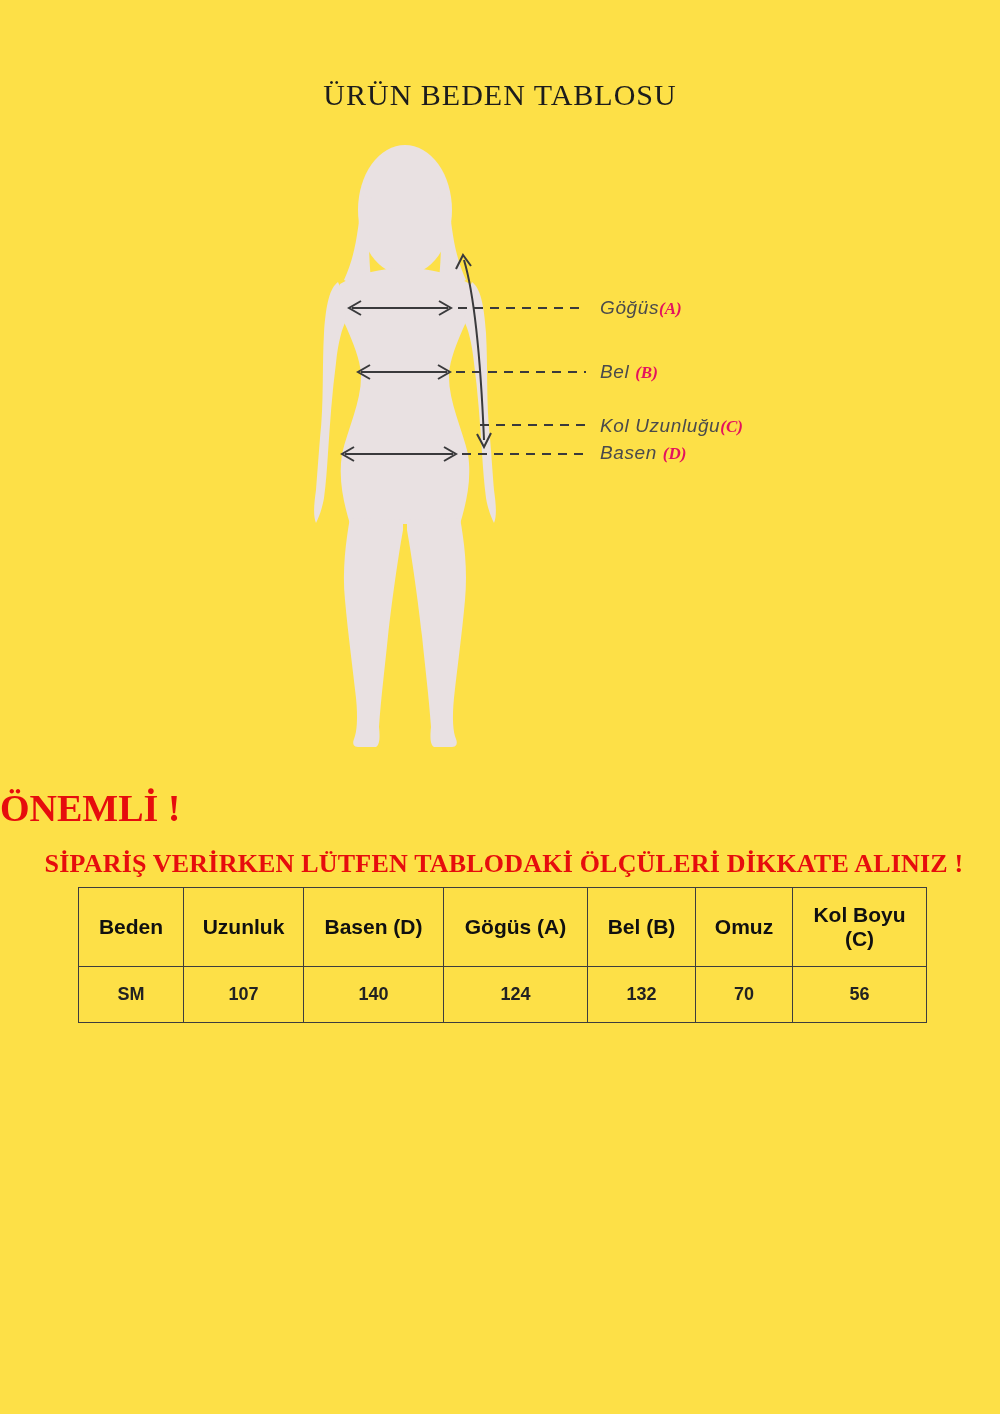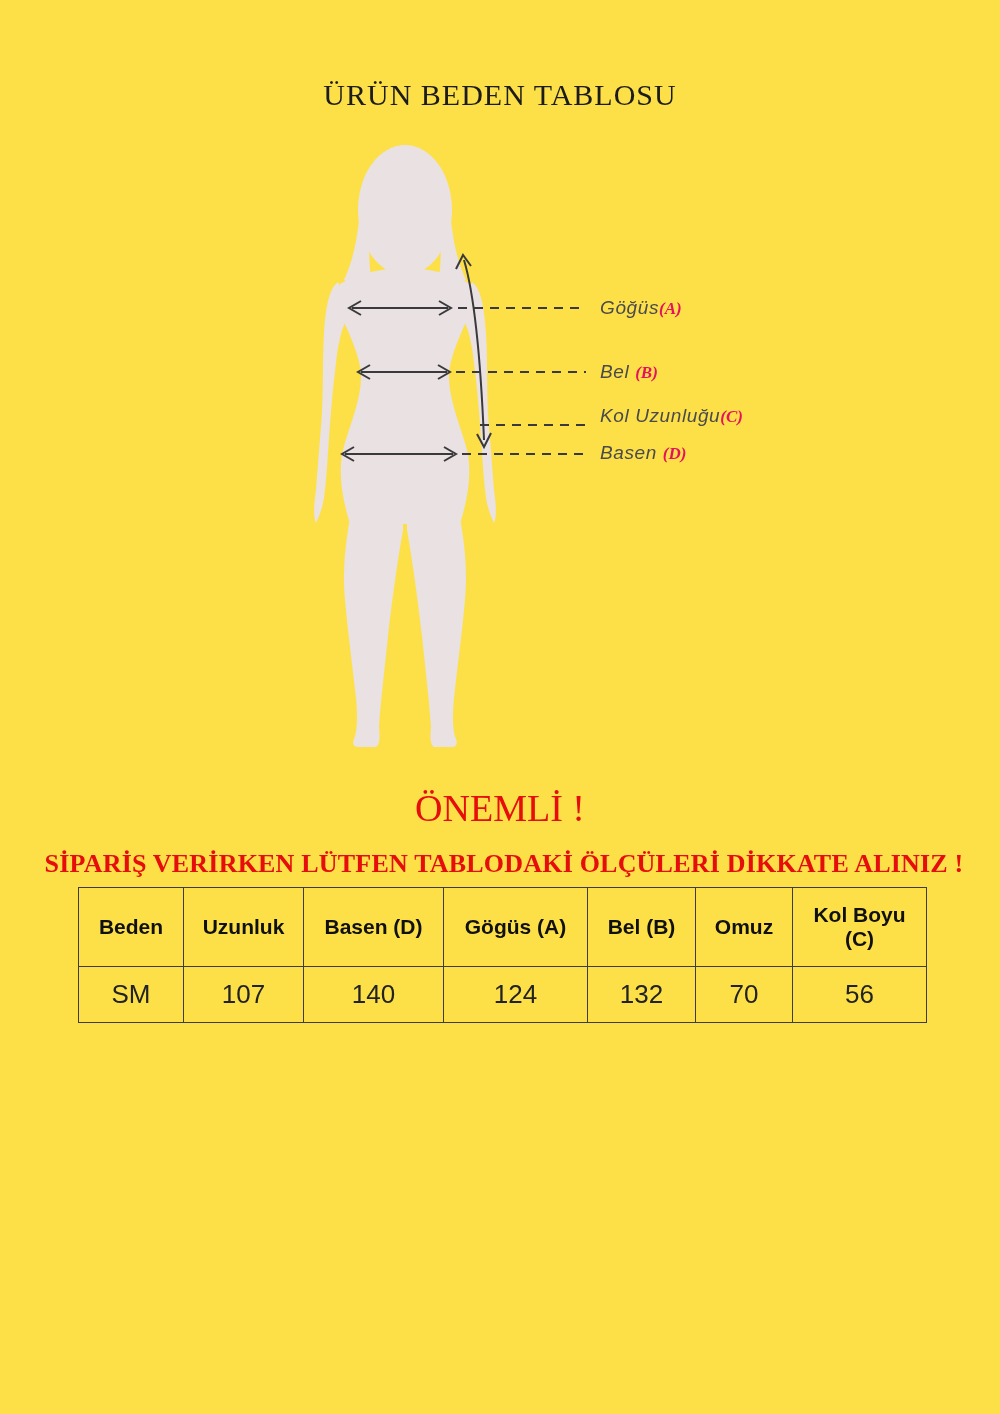--- a/index.html
+++ b/index.html
@@ -21,44 +21,44 @@
   .figure-svg{position:absolute;left:280px;top:138px;}
   .measure-label{
     position:absolute;left:600px;transform:translateY(-50%);
     font-size:19px;letter-spacing:.6px;color:#4a4a4c;white-space:nowrap;font-style:italic;
   }
   .measure-label .code{
     font-family:"Liberation Serif",serif;
     font-weight:700;font-size:17px;color:#e4125e;letter-spacing:0;
   }
   .important-heading{
-    position:absolute;left:0;top:786px;width:100%;text-align:center;
+    position:absolute;left:0;top:786px;width:100%;
     font-family:"Liberation Serif",serif;
-    font-weight:400;font-size:38px;color:#e60d0d;margin:0;
+    font-weight:700;font-size:38px;color:#e60d0d;margin:0;
   }
   .warning-text{
     position:absolute;left:0;top:845px;width:100%;text-align:center;
     font-family:"Liberation Serif",serif;
     font-weight:700;font-size:26px;color:#e60d0d;margin:4px;letter-spacing:.2px;
   }
   table.size-table{
     position:absolute;left:78px;top:887px;
     border-collapse:collapse;table-layout:fixed;
     width:848px;
   }
   table.size-table th, table.size-table td{
     border:1px solid #3d3d3d;
     text-align:center;vertical-align:middle;
     padding:0 6px;box-sizing:border-box;
   }
   table.size-table th{
     height:79px;font-weight:700;font-size:21px;color:#101010;line-height:1.15;
   }
   table.size-table td{
-    height:56px;font-weight:400;font-size:26px;color:#222222;
+    height:56px;font-weight:700;font-size:18px;color:#222222;
   }
   .col-0{width:105px}.col-1{width:120px}.col-2{width:140px}
   .col-3{width:144px}.col-4{width:108px}.col-5{width:97px}.col-6{width:134px}
 </style>
 </head>
 <body>
 
 <div class="page">
 
   <h1 class="doc-title">ÜRÜN BEDEN TABLOSU</h1>
@@ -112,21 +112,21 @@
         <line x1="182" y1="316" x2="306" y2="316" stroke-dasharray="9 7"></line>
       </g>
     </svg>
 
     <div class="measure-label" style="top:308px">
       <span>Göğüs</span><span class="code">(A)</span>
     </div>
     <div class="measure-label" style="top:372px">
       <span>Bel </span> <span class="code">(B)</span>
     </div>
-    <div class="measure-label" style="top:416px">
+    <div class="measure-label" style="top:426px">
       <span>Kol Uzunluğu</span><span class="code">(C)</span>
     </div>
     <div class="measure-label" style="top:453px">
       <span>Basen </span> <span class="code">(D)</span>
     </div>
   </div>
 
   <h2 class="important-heading">ÖNEMLİ !</h2>
   <p class="warning-text">SİPARİŞ VERİRKEN LÜTFEN TABLODAKİ ÖLÇÜLERİ DİKKATE ALINIZ !</p>
 

